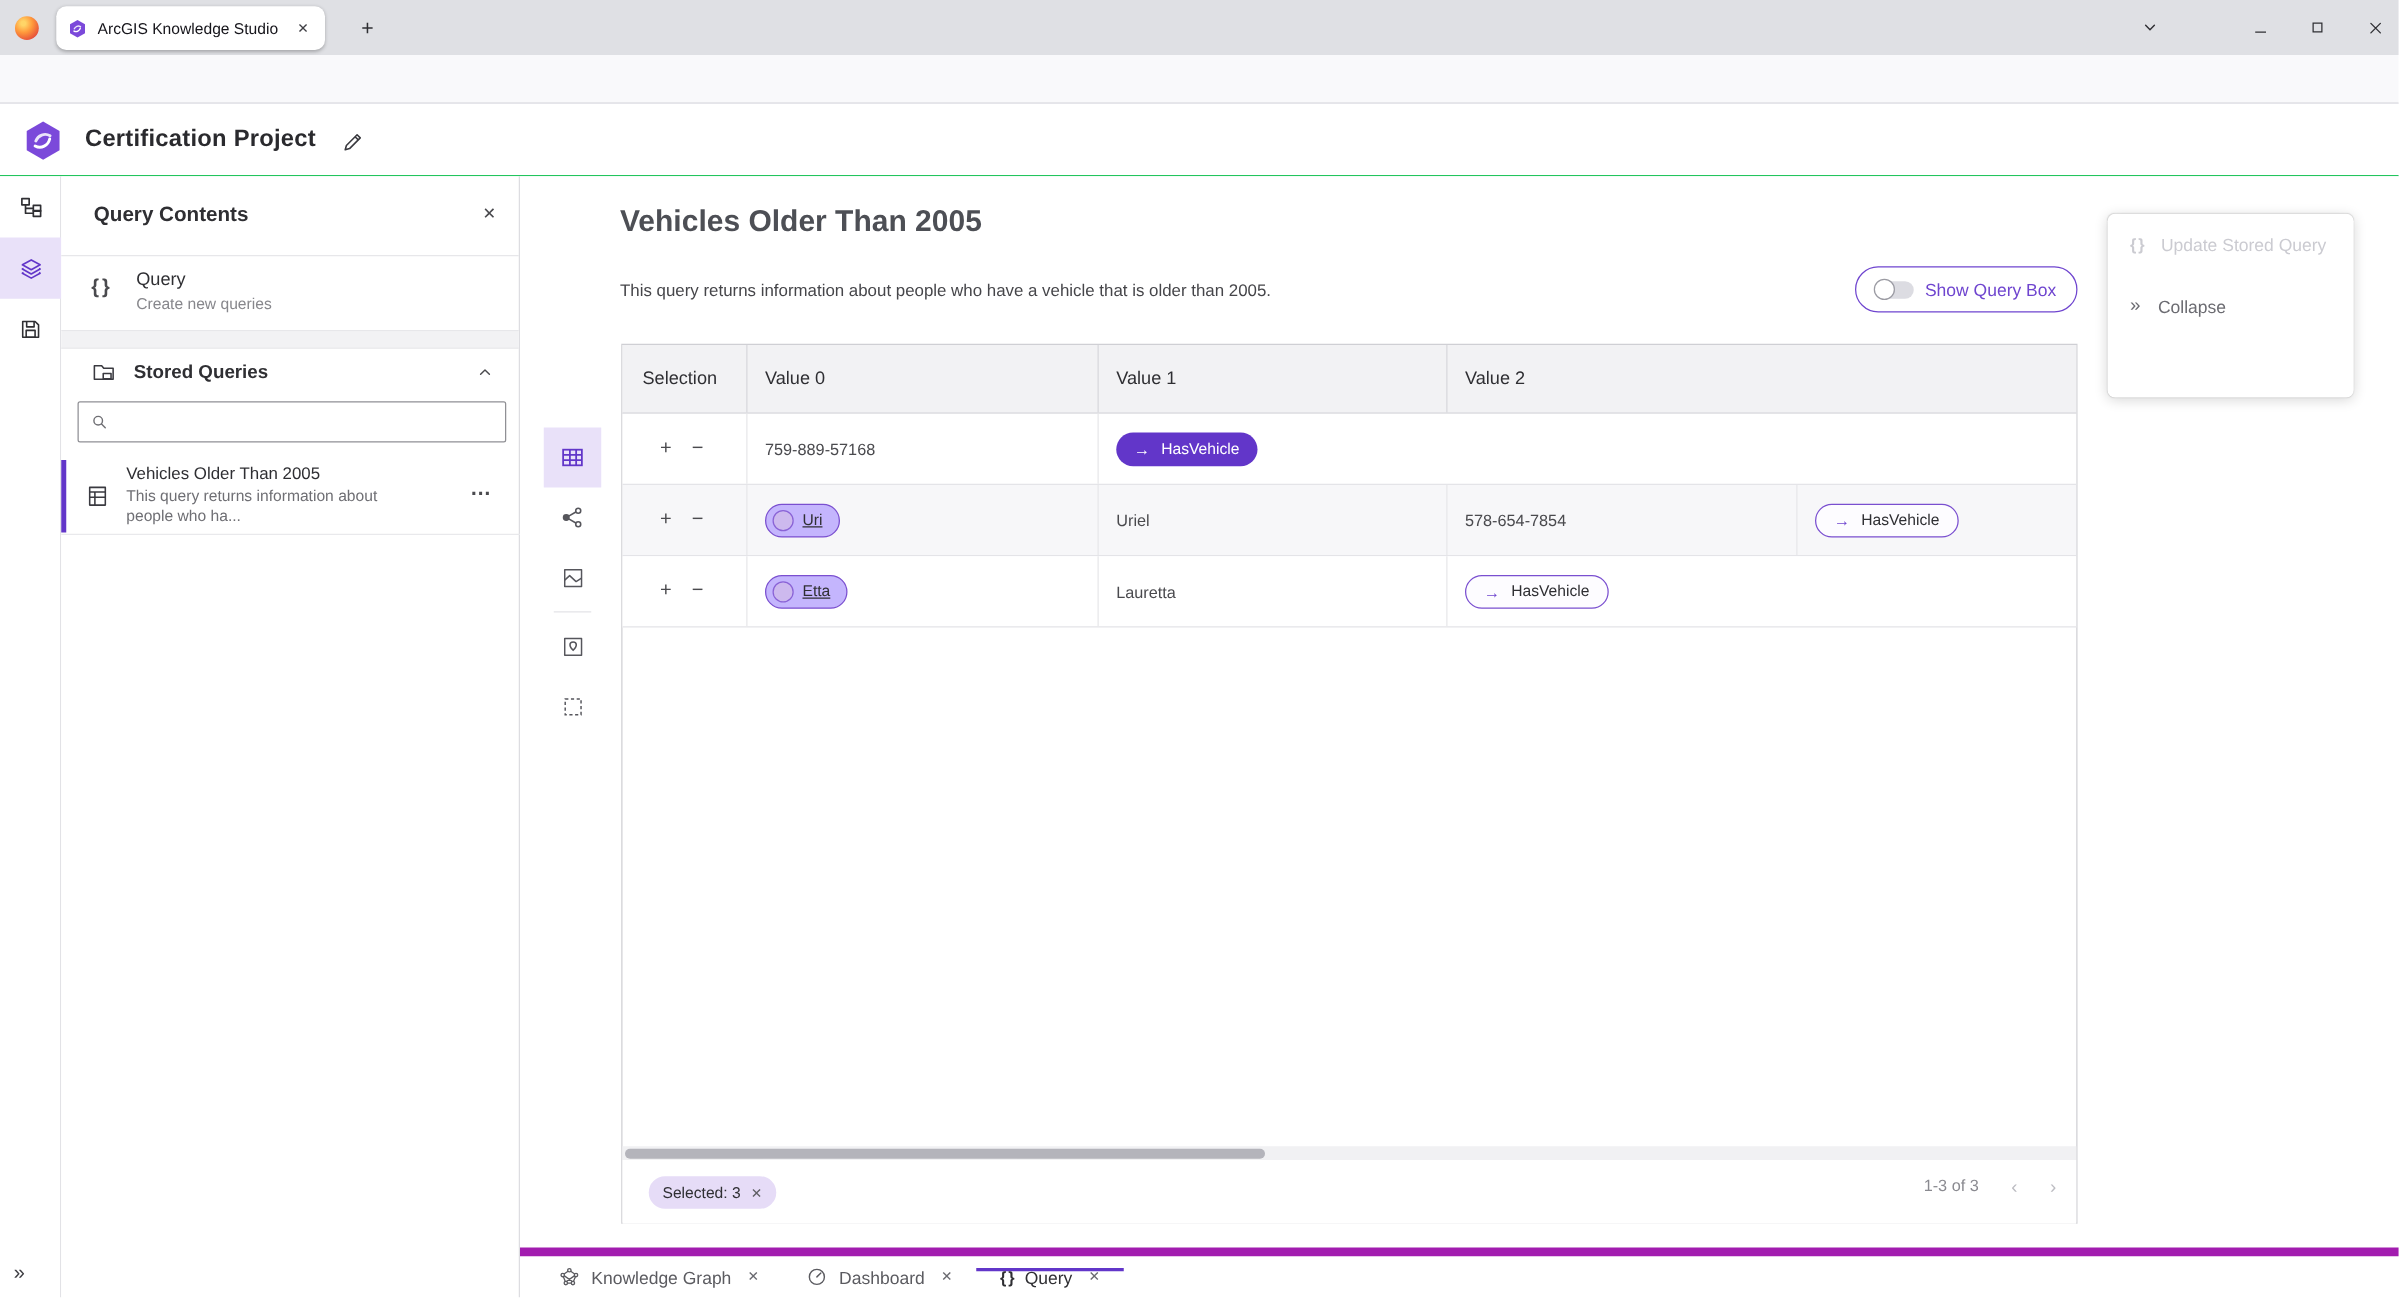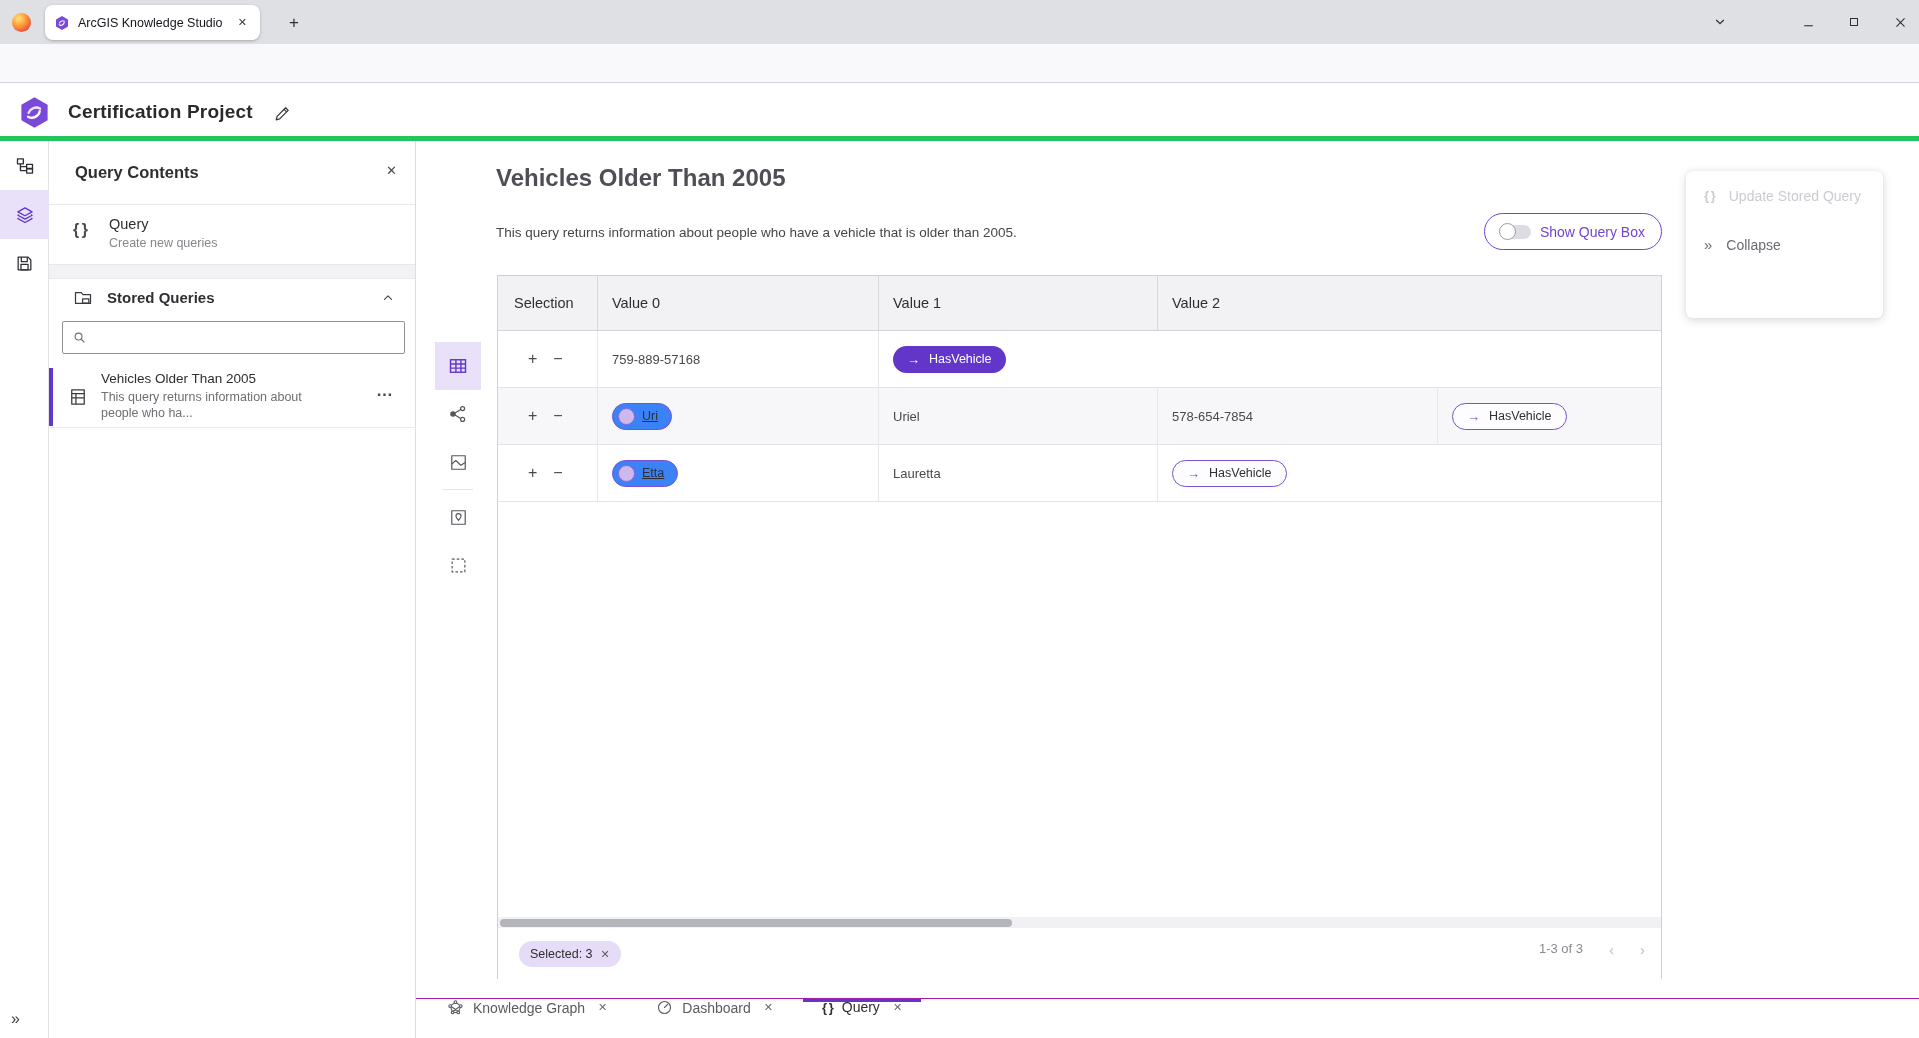--- a/index.html
+++ b/index.html
@@ -28,21 +28,21 @@
               display:flex; align-items:center; justify-content:center; color:#1b1b1f; }
   .nav-fwd { position:absolute; left:46px; top:49px; width:30px; height:28px; display:flex; align-items:center; justify-content:center; color:#b7b7c0; }
   .nav-reload { position:absolute; left:86px; top:49px; width:30px; height:28px; display:flex; align-items:center; justify-content:center; color:#2f2f33; }
   .url-field { position:absolute; left:228px; top:48px; width:1462px; height:30px; background:#fff; border-radius:6px;
                box-shadow:0 0 0 1px #dcdce4; display:flex; align-items:center; padding:0 10px; }
   .url-field .txt { font-size:12.5px; color:#3b3b42; margin-left:10px; flex:1; white-space:nowrap; overflow:hidden; }
   .url-star { font-size:14px; color:#4a4a50; margin-left:8px; }
   .bar-ico { position:absolute; top:52px; width:24px; height:22px; display:flex; align-items:center; justify-content:center; color:#3a3a40; }
 
   
-  .appheader { position:absolute; left:0; top:83px; width:1919px; height:58px; background:#fff; border-bottom:5px solid #22c55e; }
+  .appheader { position:absolute; left:0; top:83px; width:1919px; height:58px; background:#fff; border-bottom:1px solid #22c55e; }
   .app-logo { position:absolute; left:17px; top:12px; }
   .app-title { position:absolute; left:68px; top:0; height:58px; display:flex; align-items:center; font-size:19px; font-weight:700; color:#2a2a2e; letter-spacing:.2px; }
   .pencil-btn { position:absolute; left:270px; top:18px; width:24px; height:24px; display:flex; align-items:center; justify-content:center; color:#39393e; }
   .hdr-circle { position:absolute; top:96px; width:33px; height:33px; border:1.5px solid #4e4e54; border-radius:50%;
                 display:flex; align-items:center; justify-content:center; color:#4e4e54; background:#fff; }
   .hdr-divider { position:absolute; left:1618px; top:97px; width:1px; height:32px; background:#dcdce0; }
   .avatar { position:absolute; left:1684px; top:97px; width:32px; height:32px; border-radius:50%; background:#cfe8cf;
             display:flex; align-items:center; justify-content:center; font-size:12px; font-weight:700; color:#3c5a3c; }
   .user-block { position:absolute; left:1744px; top:94px; line-height:18px; }
   .user-block .n1 { font-size:14.5px; color:#2a2a2e; }
@@ -102,41 +102,41 @@
   .trow { display:grid; grid-template-columns:100px 281px 279px 280px 1fr; height:57px; border-bottom:1px solid #e4e4e8; background:#fff; }
   .trow.alt { background:#f7f7f9; }
   .trow .tc { display:flex; align-items:center; padding-left:14px; font-size:13px; color:#4a4a4e; border-right:1px solid #e7e7ea; }
   .trow .tc:last-child { border-right:none; }
   .selcell { gap:16px; padding-left:30px !important; }
   .selcell span { font-size:16px; color:#4a4a4e; }
   .epill { display:inline-flex; align-items:center; gap:7px; height:27px; border-radius:14px; padding:0 13px 0 5px; }
   .epill .dot { width:17px; height:17px; border-radius:50%; }
   .epill.sel { background:#6236c9; color:#fff; }
   .epill.sel .dot { background:#8f6fd8; border:1.5px solid #b9a3e8; }
-  .epill.un { background:#3b82f6; border:1.5px solid #7a4fd0; color:#2f2f33;text-decoration:underline; }
+  .epill.un { background:#c4b5fd; border:1.5px solid #7a4fd0; color:#2f2f33;text-decoration:underline; }
   .epill.un .dot { background:#cdb9ee; border:1.5px solid #8a63d6; }
   .epill .nm { font-size:12.5px; }
   .rpill { display:inline-flex; align-items:center; gap:9px; height:27px; border-radius:14px; padding:0 14px; }
   .rpill.sel { background:#6236c9; color:#fff; }
   .rpill.un { background:#fdfcff; border:1.5px solid #7a4fd0; color:#2f2f33; }
   .rpill .ar { font-size:13px; }
   .rpill.un .ar { color:#6f45cf; }
   .rpill .nm { font-size:12.5px; }
   .hscroll { position:absolute; left:0; top:641px; width:100%; height:11px; background:#f1f1f3; }
   .hscroll .thumb { position:absolute; left:2px; top:1.5px; width:512px; height:8px; background:#b4b4bb; border-radius:4px; }
   .tfoot { position:absolute; left:0; top:652px; width:100%; height:51px; background:#fff; }
   .chip { position:absolute; left:21px; top:13px; height:26px; background:#e6dcf7; border-radius:13px; display:flex; align-items:center; padding:0 11px; gap:8px; }
   .chip .t { font-size:12.5px; color:#2f2f33; }
   .chip .x { font-size:11px; color:#5f5f64; }
   .pager { position:absolute; right:16px; top:13px; height:26px; display:flex; align-items:flex-start; gap:26px; }
   .pager .rng { font-size:13px; color:#8a8a90; }
   .pager .pg { font-size:15px; color:#bcbcc2; }
 
   
-  .btabs { position:absolute; left:0; bottom:0; width:100%; height:40px; border-top:1px solid #a21caf; display:flex; align-items:flex-start; padding-left:12px; background:#fff;gap:11px; }
+  .btabs { position:absolute; left:0; bottom:0; width:100%; height:40px; border-top:7px solid #a21caf; display:flex; align-items:center; padding-left:12px; background:#fff; }
   .btab { display:flex; align-items:center; gap:9px; padding:0 19px; font-size:14px; color:#5b5b60; }
   .btab .x { font-size:11px; color:#6a6a70; margin-left:4px; }
   .btab.active { color:#2f2f33; box-shadow:inset 0 3px 0 #6236c9; }
   .btab .br { font-size:13px; font-weight:700; letter-spacing:-1px; }
 
   
   .ctxmenu { position:absolute; left:1686px; top:171px; width:197px; height:147px; background:#fff; border-radius:6px;
              box-shadow:0 2px 10px rgba(0,0,0,.16), 0 0 1px rgba(0,0,0,.15); }
   .cm-item { height:49px; display:flex; align-items:center; padding-left:18px; gap:14px; font-size:14px; color:#6b6b71; }
   .cm-item.disabled { color:#cbcbd1; }

